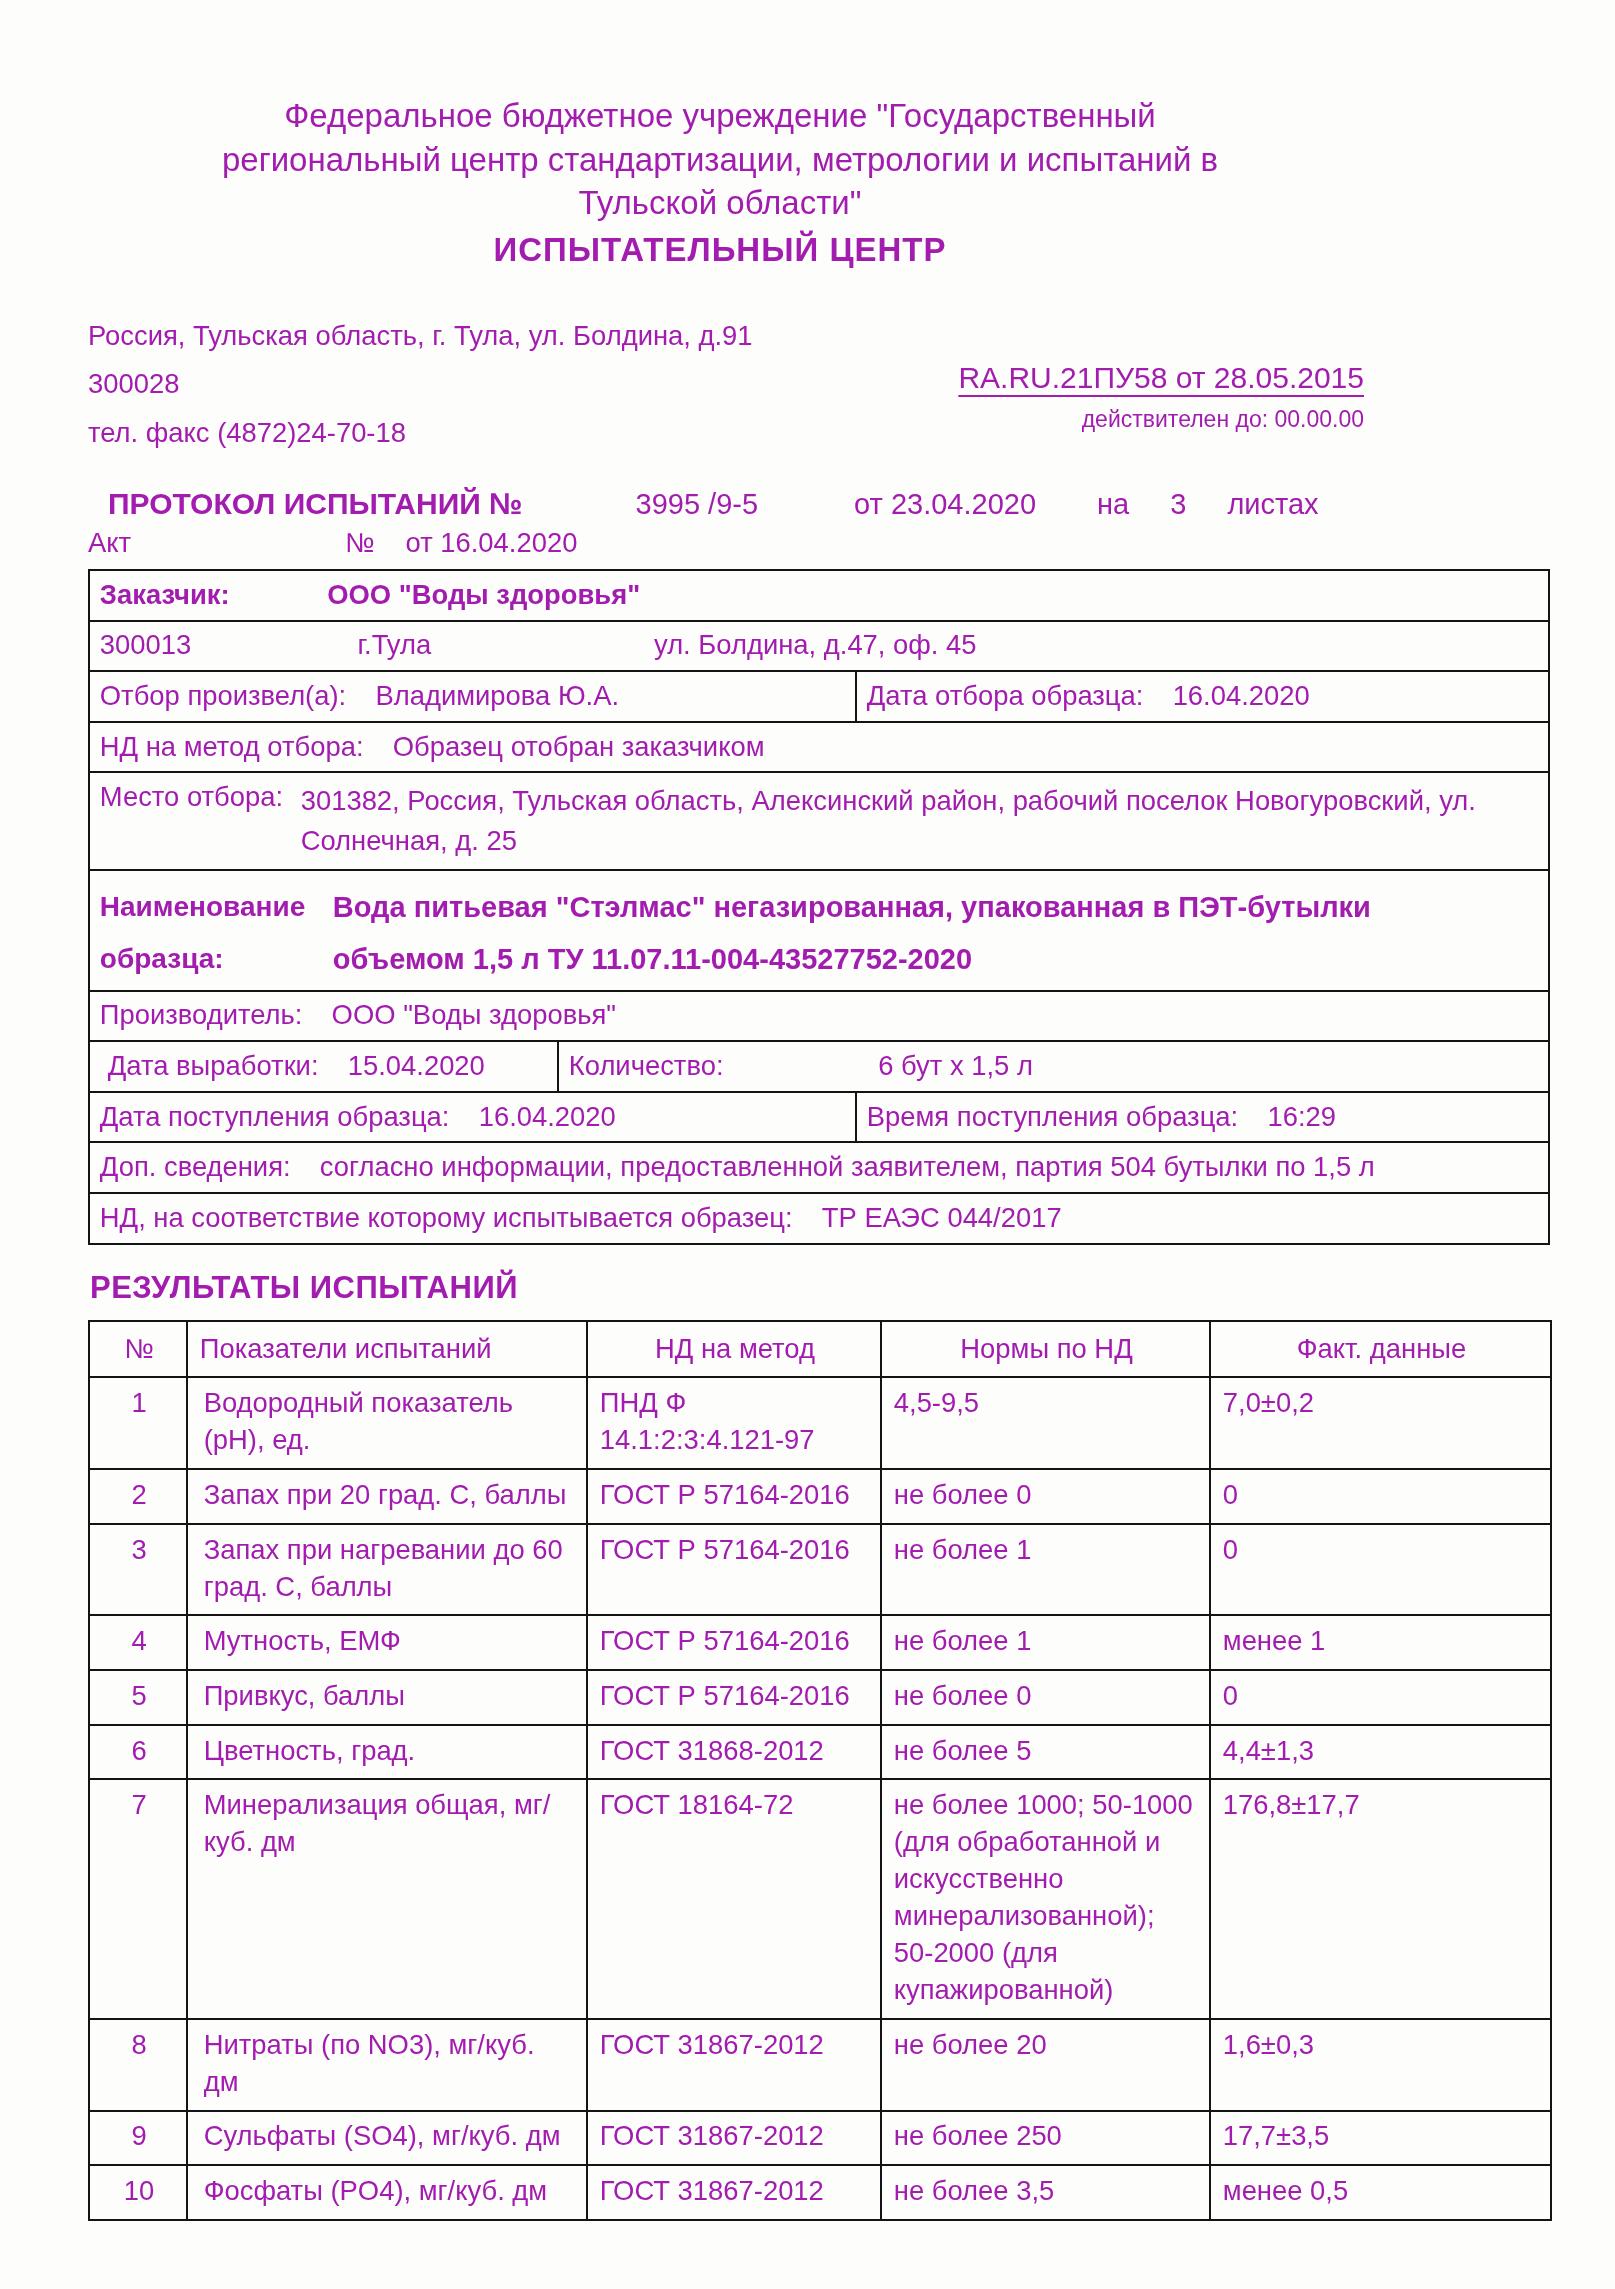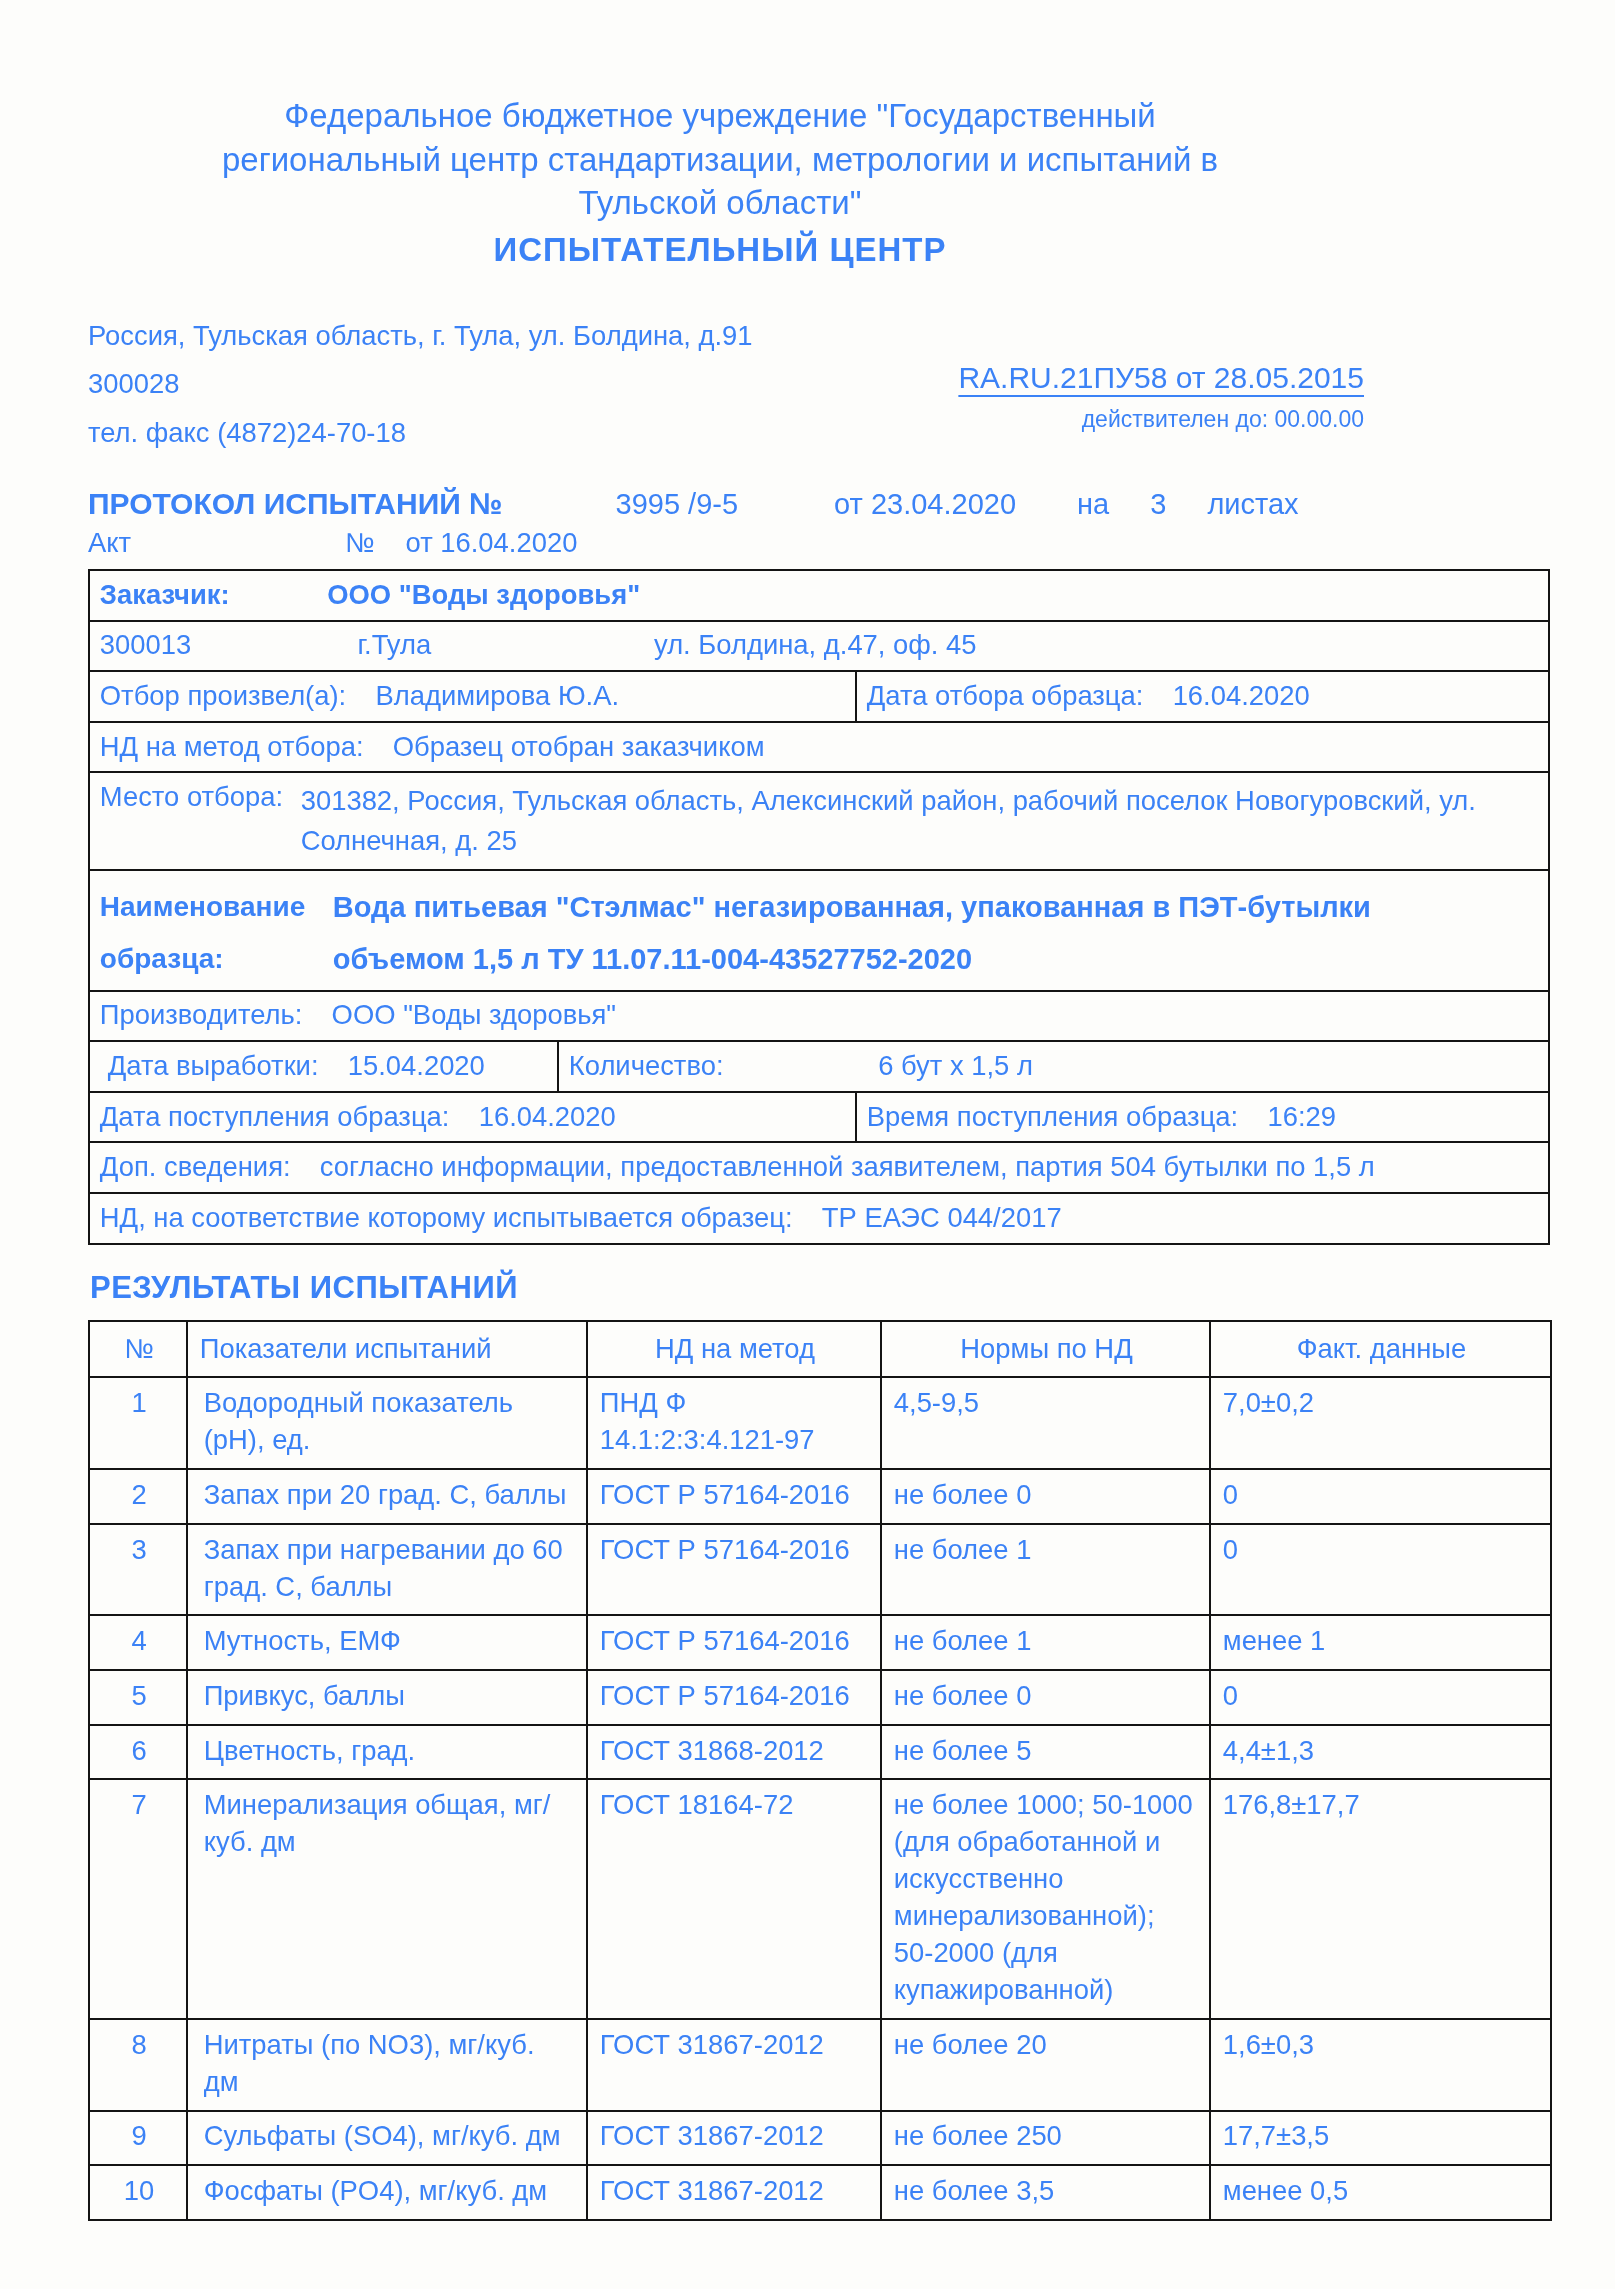--- a/index.html
+++ b/index.html
@@ -1,35 +1,35 @@
 <!DOCTYPE html>
 <html lang="ru"><head>
 <meta charset="utf-8">
 <style>
   * { margin:0; padding:0; box-sizing:border-box; }
   html,body { background:#d9d9d9; }
   .page {
     width:1615px; height:2290px; margin:0 auto; background:#fdfdfb;
-    font-family:"Liberation Sans", sans-serif; color:#3b82f6;
+    font-family:"Liberation Sans", sans-serif; color:#a21caf;
     padding:94px 65px 0 88px; position:relative; overflow:hidden;
   }
   
   .doc-header { width:1264px; text-align:center; }
   .org-line { font-size:33px; line-height:1.32; font-weight:500; }
   .center-title { font-size:33px; font-weight:bold; margin-top:5.9px; letter-spacing:1px; }
   
   .contact-wrap { display:flex; justify-content:space-between; margin-top:51px; }
   .contact-left { font-size:27.4px; }
   .contact-left > div { margin-bottom:16.7px; }
   .contact-right { text-align:right; margin-top:41px; margin-right:186px; }
   .accred { font-size:30px; text-decoration:underline; text-underline-offset:6.9px; text-decoration-thickness:2px; }
   .valid { font-size:23px; margin-top:11.8px; }
   
   .protocol-row { display:flex; align-items:baseline; font-size:29px; margin-top:21.6px; white-space:nowrap; }
-  .protocol-title { font-weight:bold; font-size:30px; }
+  .protocol-title { font-weight:bold; font-size:30px;margin-left:20px; }
   .protocol-num { margin-left:113px; }
   .protocol-date { margin-left:96px; }
   .protocol-on { margin-left:61px; }
   .protocol-sheets { margin-left:41px; }
   .protocol-sheets-word { margin-left:41px; }
   .act-row { display:flex; align-items:center; font-size:27.4px; margin-top:6px; margin-bottom:9.8px; }
   .act-no { margin-left:214px; }
   .act-date { margin-left:31px; }
   
   .info-table { border:2.9px solid #141414; width:1462px; }

